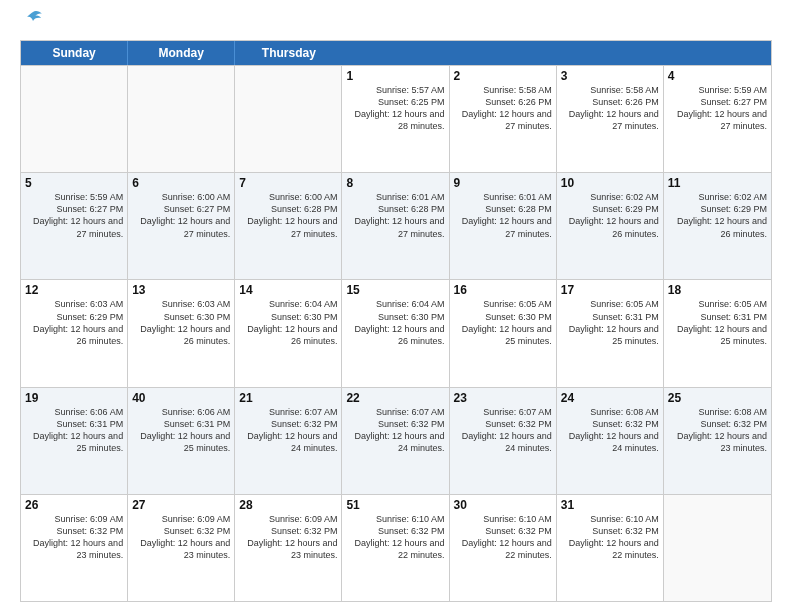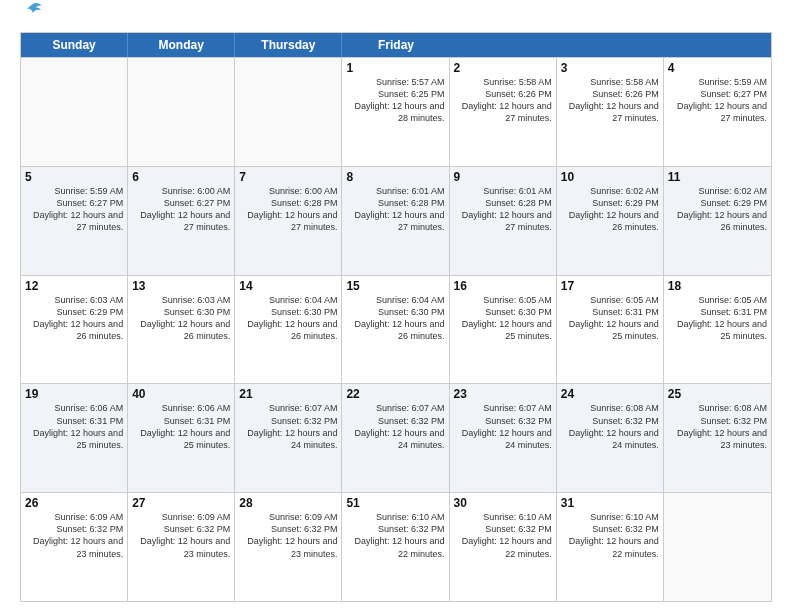--- a/index.html
+++ b/index.html
@@ -6,21 +6,21 @@
     body {
       font-family: Arial, sans-serif;
       background: #fff;
       width: 792px;
       height: 612px;
       overflow: hidden;
     }
     .page {
       width: 792px;
       height: 612px;
-      padding: 4px 20px 10px 20px;
+      padding: 12px 20px 10px 20px;
       display: flex;
       flex-direction: column;
     }
     .header {
       display: flex;
       justify-content: space-between;
       align-items: flex-start;
       margin-bottom: 10px;
     }
     .logo {
@@ -130,21 +130,20 @@
       <div class="month-title"></div>
       <div class="location"></div>
     </div>
   </div>
 
   <div class="calendar">
     <div class="cal-header">
     <div class="cal-header-cell">Sunday</div>
         <div class="cal-header-cell">Monday</div>
         <div class="cal-header-cell">Thursday</div>
-        <div class="cal-header-cell">Friday</div>
       </div>
     <div class="cal-body">
     <div class="cal-row">
           <div class="cal-cell empty"></div>
           <div class="cal-cell empty"></div>
           <div class="cal-cell empty"></div>
           <div class="cal-cell">
             <div class="day-num">1</div>
             <div class="day-info">Sunrise: 5:57 AM<br>Sunset: 6:25 PM<br>Daylight: 12 hours and 28 minutes.</div>
           </div>

